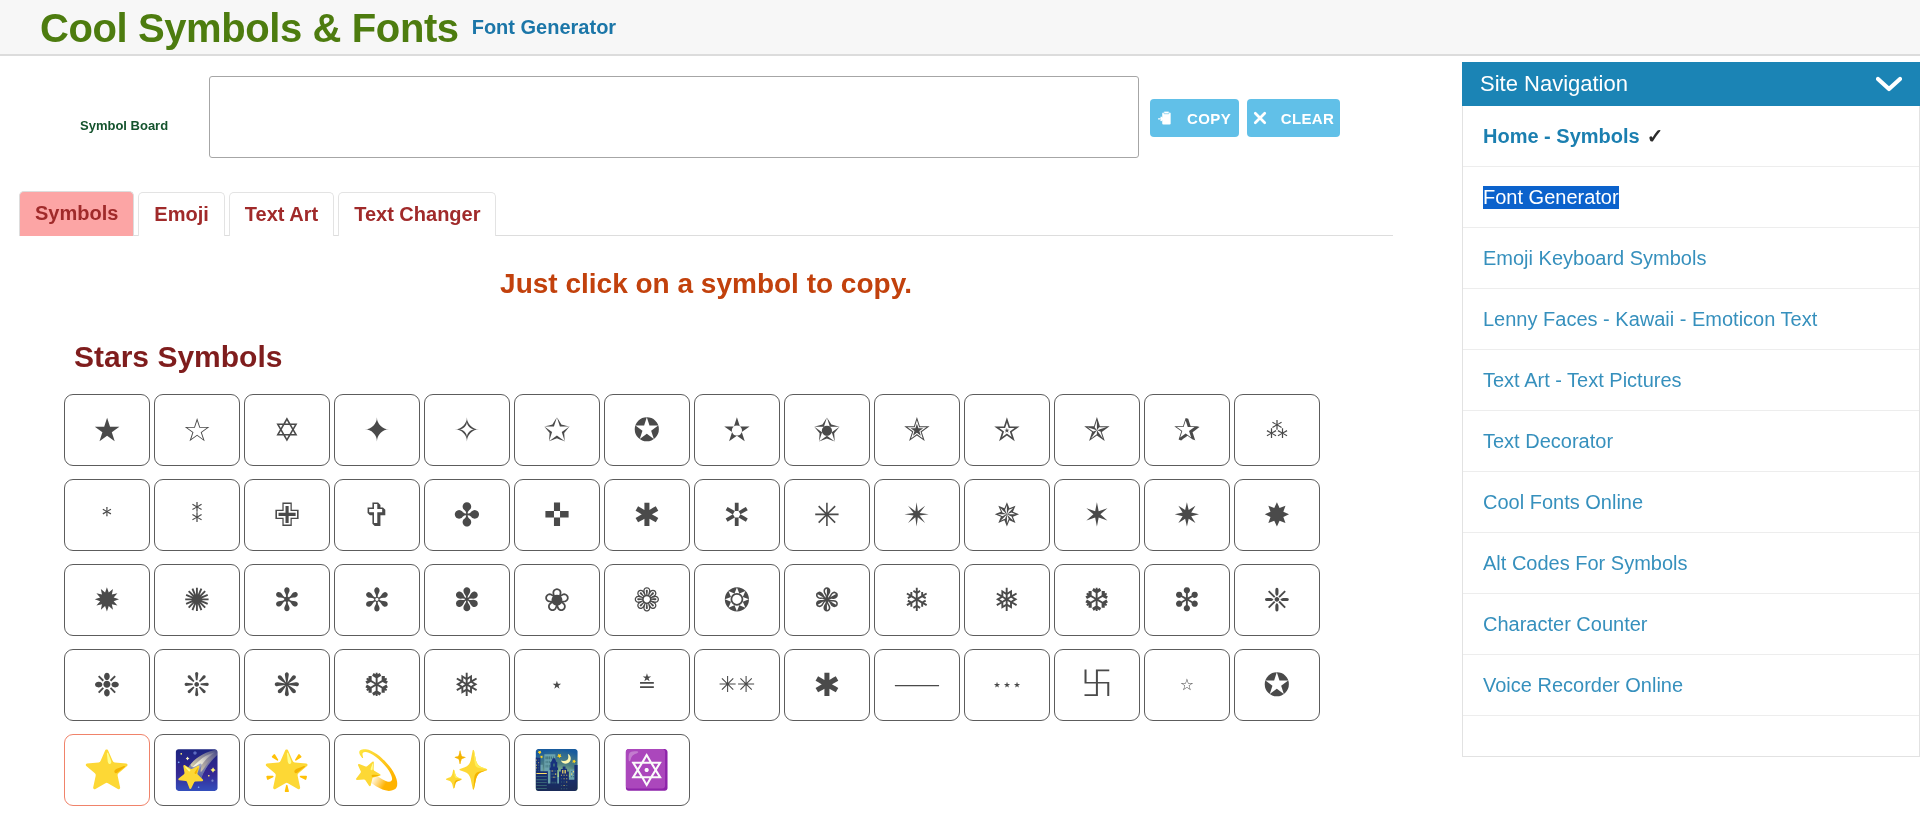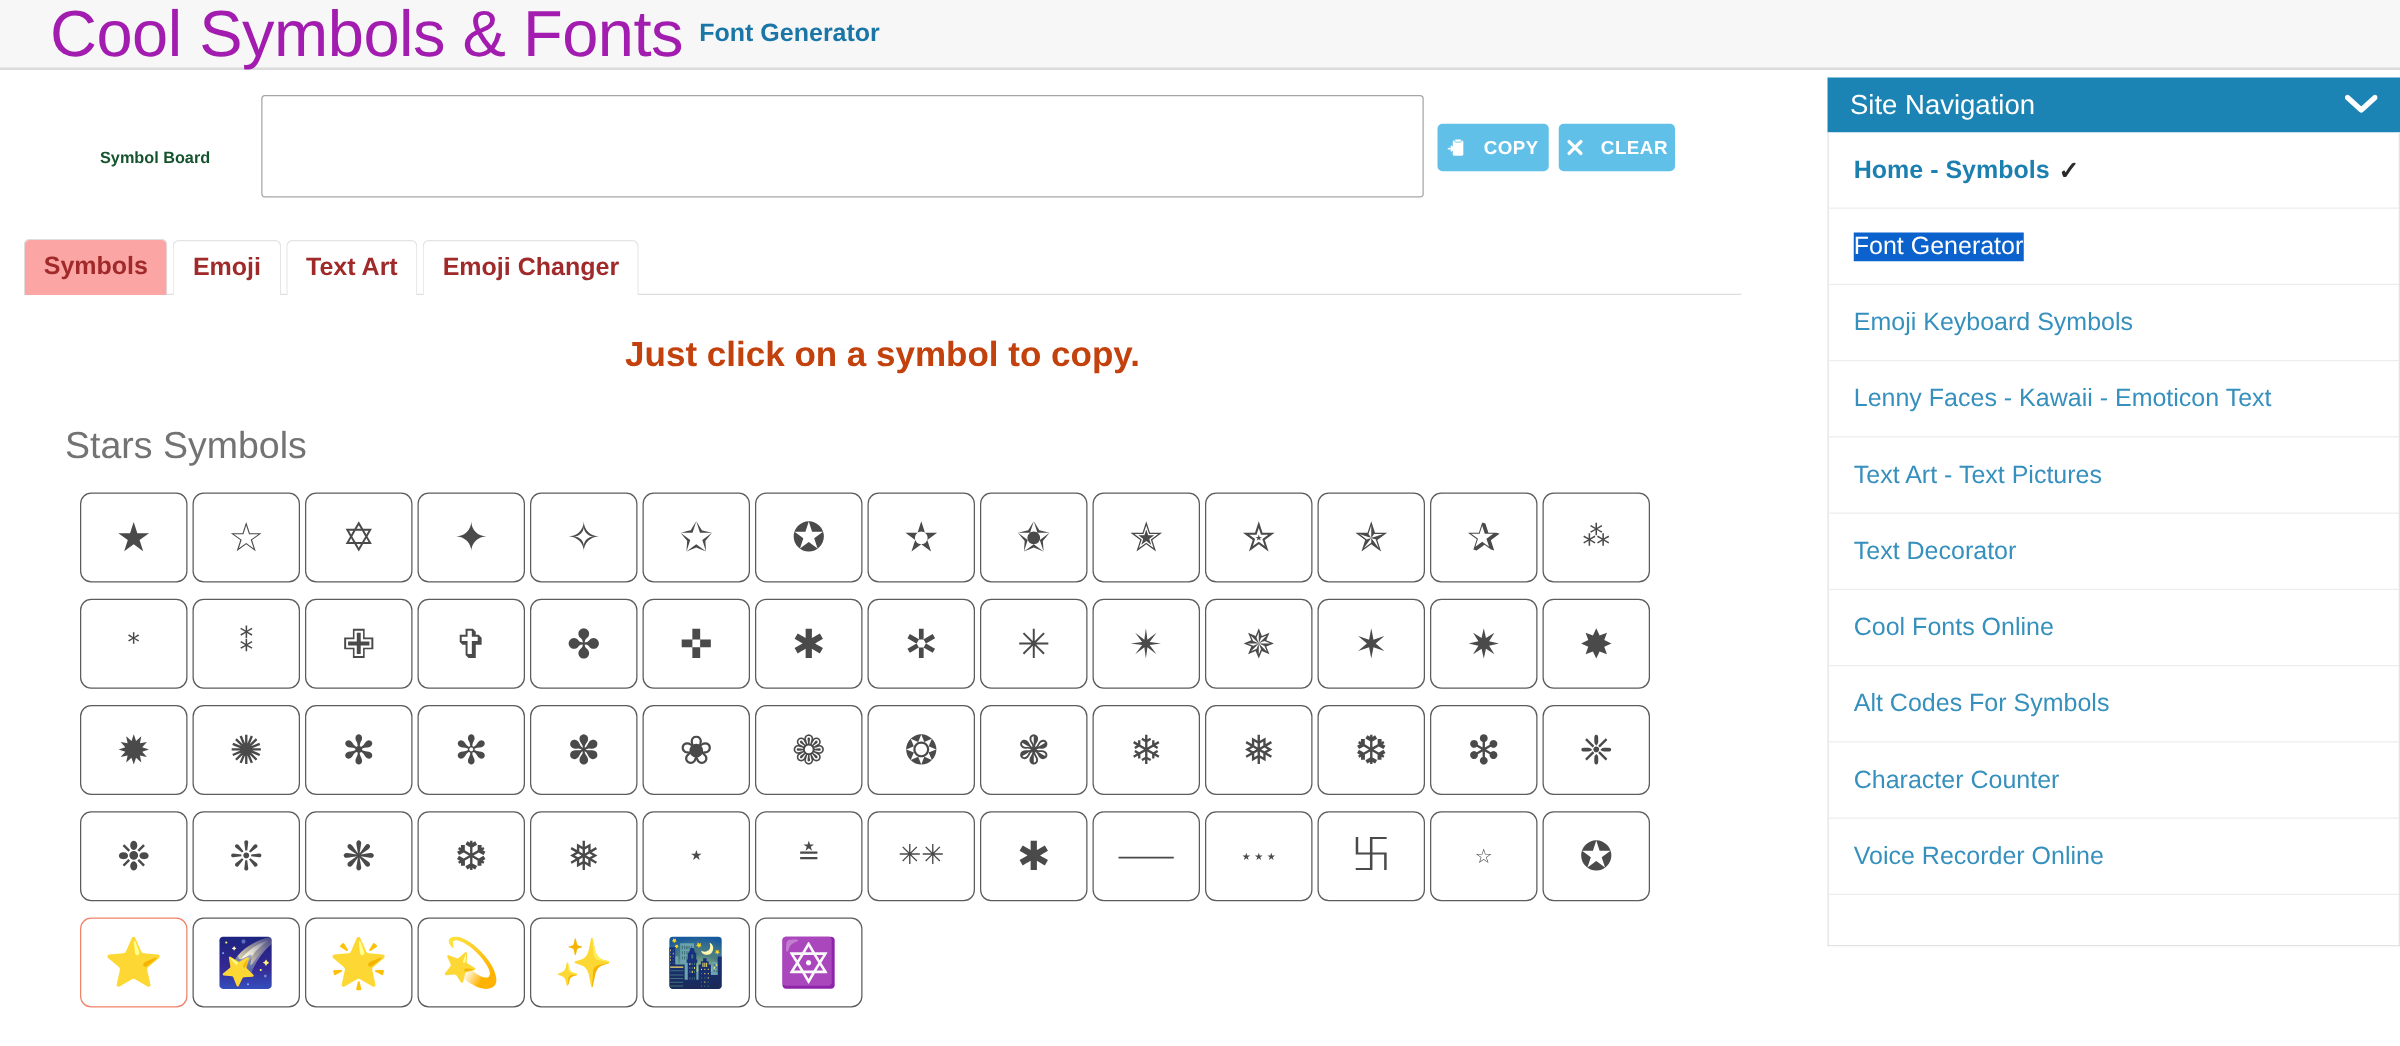--- a/index.html
+++ b/index.html
@@ -26,23 +26,23 @@
   }
   .brand-wrap {
     position: absolute;
     left: 40px; top: 0;
     height: 56px;
     display: flex;
     align-items: center;
     gap: 13px;
   }
   .brand-title {
-    font-size: 52px;
-    font-weight: 400;
-    color: #a21caf;
+    font-size: 40px;
+    font-weight: 700;
+    color: #4d7c0f;
     letter-spacing: -0.4px;
     line-height: 1;
     white-space: nowrap;
   }
   .brand-sub {
     font-size: 20px;
     font-weight: bold;
     color: #1b76a8;
     white-space: nowrap;
     padding-bottom: 2px;
@@ -135,24 +135,24 @@
     position: absolute;
     left: 19px; top: 268px;
     width: 1374px;
     text-align: center;
     font-size: 28px;
     font-weight: bold;
     color: #c2410c;
   }
   .section-title {
     position: absolute;
-    left: 52px; top: 340px;
+    left: 74px; top: 340px;
     font-size: 30px;
-    font-weight: normal;
-    color: #737373;
+    font-weight: bold;
+    color: #7f1d1d;
   }
 
   
   .grid {
     position: absolute;
     left: 64px; top: 394px;
     width: 1320px;
     display: flex;
     flex-wrap: wrap;
     gap: 2px;
@@ -255,21 +255,21 @@
         </svg>
       </span>
       <span>CLEAR</span>
     </button>
   </div>
 
   <div class="tabs">
       <div class="tab active">Symbols</div>
       <div class="tab">Emoji</div>
       <div class="tab">Text Art</div>
-      <div class="tab">Emoji Changer</div>
+      <div class="tab">Text Changer</div>
     </div>
 
   <div class="click-hint">Just click on a symbol to copy.</div>
   <div class="section-title">Stars Symbols</div>
   <div class="grid">
       <div class="sym">★</div>
       <div class="sym">☆</div>
       <div class="sym">✡</div>
       <div class="sym">✦</div>
       <div class="sym">✧</div>

